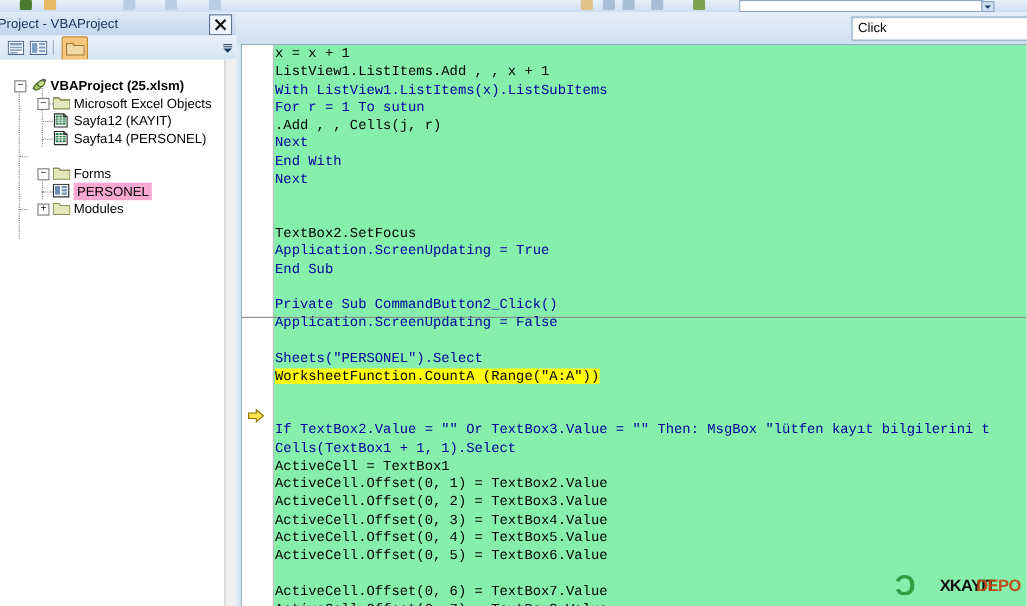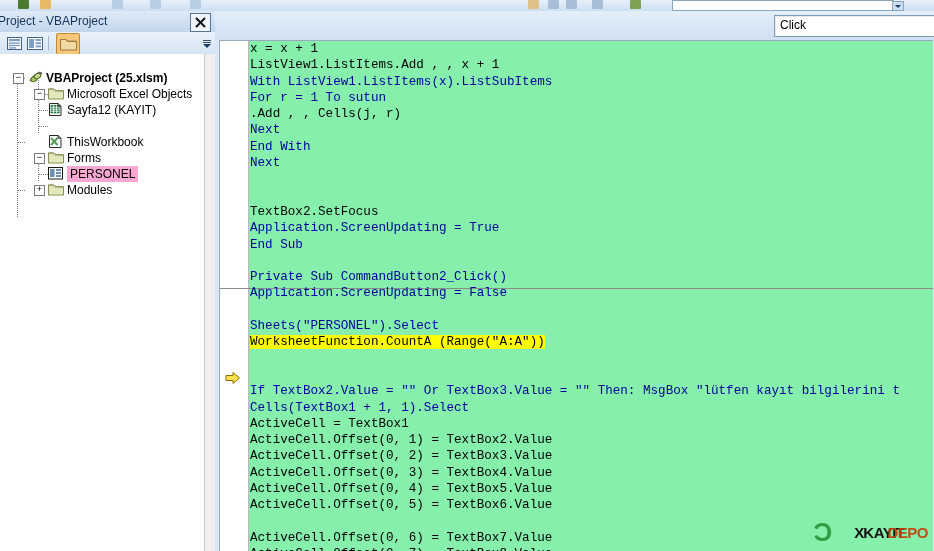--- a/index.html
+++ b/index.html
@@ -278,31 +278,38 @@
               <line x1="2.6" y1="9.2" x2="11.6" y2="9.2"></line>
               <line x1="5.6" y1="3" x2="5.6" y2="11.3"></line>
               <line x1="8.6" y1="3" x2="8.6" y2="11.3"></line>
             </g>
             <path d="M10 1.5 L10 4.2 L13 4.2" fill="none" stroke="#2a2a2a"></path>
           </svg>
         </span>
         <span class="tlabel" style="margin-left:67px;">Sayfa12 (KAYIT)</span>
       </div>
 
-
-      <div class="trow" style="left:0;top:80px;">
+      <div class="trow" style="left:0;top:64px;">
         <span class="ico" style="left:48px;top:0;">
           <svg width="16" height="15" viewBox="0 0 16 15">
             <path d="M1.5 1.5 L10 1.5 L13 4.2 L13 13.5 L1.5 13.5 Z" fill="#fff" stroke="#2a2a2a"></path>
+            <rect x="2.6" y="3" width="9" height="8.3" fill="#1d7a3d"></rect>
+            <g stroke="#ffffff" stroke-width="0.8">
+              <line x1="2.6" y1="5.2" x2="11.6" y2="5.2"></line>
+              <line x1="2.6" y1="7.2" x2="11.6" y2="7.2"></line>
+              <line x1="2.6" y1="9.2" x2="11.6" y2="9.2"></line>
+              <line x1="5.6" y1="3" x2="5.6" y2="11.3"></line>
+              <line x1="8.6" y1="3" x2="8.6" y2="11.3"></line>
+            </g>
             <path d="M10 1.5 L10 4.2 L13 4.2" fill="none" stroke="#2a2a2a"></path>
-            <path d="M3 4 L9.5 11 M9.5 4 L3 11" stroke="#4f9a57" stroke-width="2"></path>
-          </svg>
-        </span>
-        <span class="tlabel" style="margin-left:67px;">ThisWorkbook</span>
-      </div>
+          </svg>
+        </span>
+        <span class="tlabel" style="margin-left:67px;">Sayfa14 (PERSONEL)</span>
+      </div>
+
 
       <div class="trow" style="left:0;top:96px;">
         <span class="expander" style="left:34px;top:3px;">−</span>
         <span class="ico" style="left:48px;top:1px;">
           <svg width="16" height="13" viewBox="0 0 16 13">
             <path d="M0.5 2 L5.5 2 L7 3.8 L15.5 3.8 L15.5 12 L0.5 12 Z" fill="#e3e9bc" stroke="#8b8f55"></path>
             <path d="M0.5 2 L5.5 2 L7 3.8 L15.5 3.8" fill="none" stroke="#8b8f55"></path>
           </svg>
         </span>
         <span class="tlabel" style="margin-left:67px;">Forms</span>

